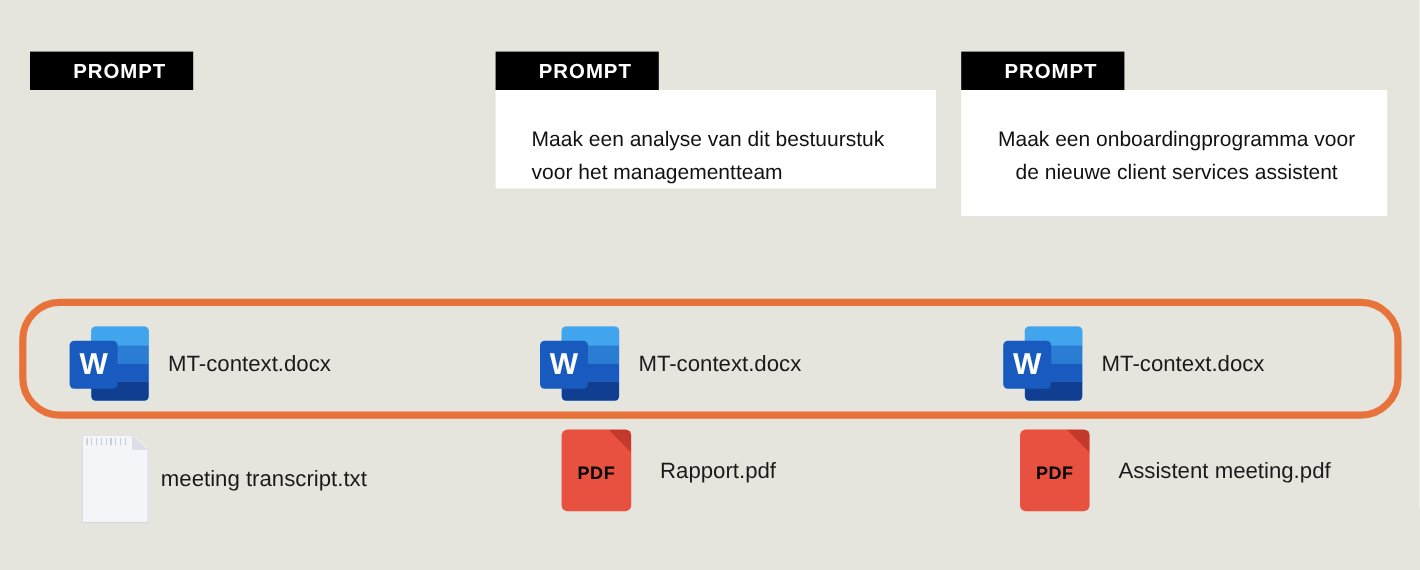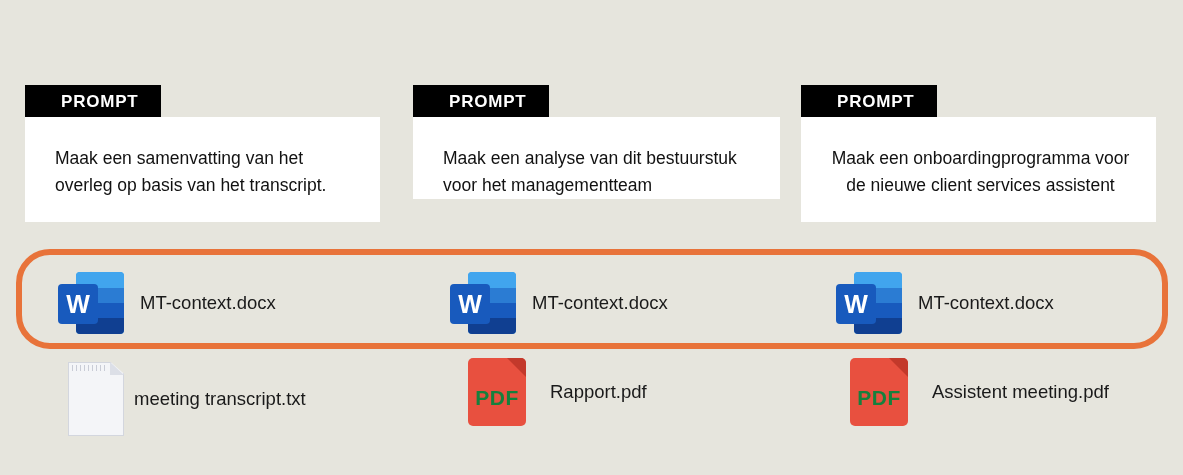--- a/index.html
+++ b/index.html
@@ -28,21 +28,20 @@
     display: inline-block;
     background: #000000;
     color: #ffffff;
     font-size: 17px;
     font-weight: bold;
     letter-spacing: 0.8px;
     padding: 8px 22px 8px 36px;
     line-height: 1;
     box-sizing: border-box;
     height: 32px;
-    margin-top: 42px;
   }
   .prompt-card {
     background: #ffffff;
     box-sizing: border-box;
     padding: 28px 26px 22px 30px;
   }
   .prompt-text {
     font-size: 17.5px;
     line-height: 1.55;
     color: #111111;
@@ -160,22 +159,22 @@
     background: #c3392b;
     border-top-right-radius: 5px;
     clip-path: polygon(0 0, 100% 100%, 100% 0);
   }
   .pdf-icon .pi-text {
     position: absolute;
     left: 0;
     right: 0;
     top: 28px;
     text-align: center;
-    color: #15803d;
-    font-size: 21px;
+    color: #000000;
+    font-size: 15px;
     font-weight: bold;
     letter-spacing: 0.5px;
   }
 
   
   .txt-icon {
     position: relative;
     width: 56px;
     height: 74px;
     flex: 0 0 auto;
@@ -223,24 +222,20 @@
     );
   }
 </style>
 </head>
 <body>
 
 <div id="stage">
 
   <div class="prompt-col" id="col-0">
     <div class="prompt-tab">PROMPT</div>
-    <div class="prompt-card">
-      <div class="prompt-text">Maak een samenvatting van het
-overleg op basis van het transcript.</div>
-    </div>
   </div>
 
   <div class="prompt-col" id="col-1">
     <div class="prompt-tab">PROMPT</div>
     <div class="prompt-card">
       <div class="prompt-text">Maak een analyse van dit bestuurstuk
 voor het managementteam</div>
     </div>
   </div>
 

